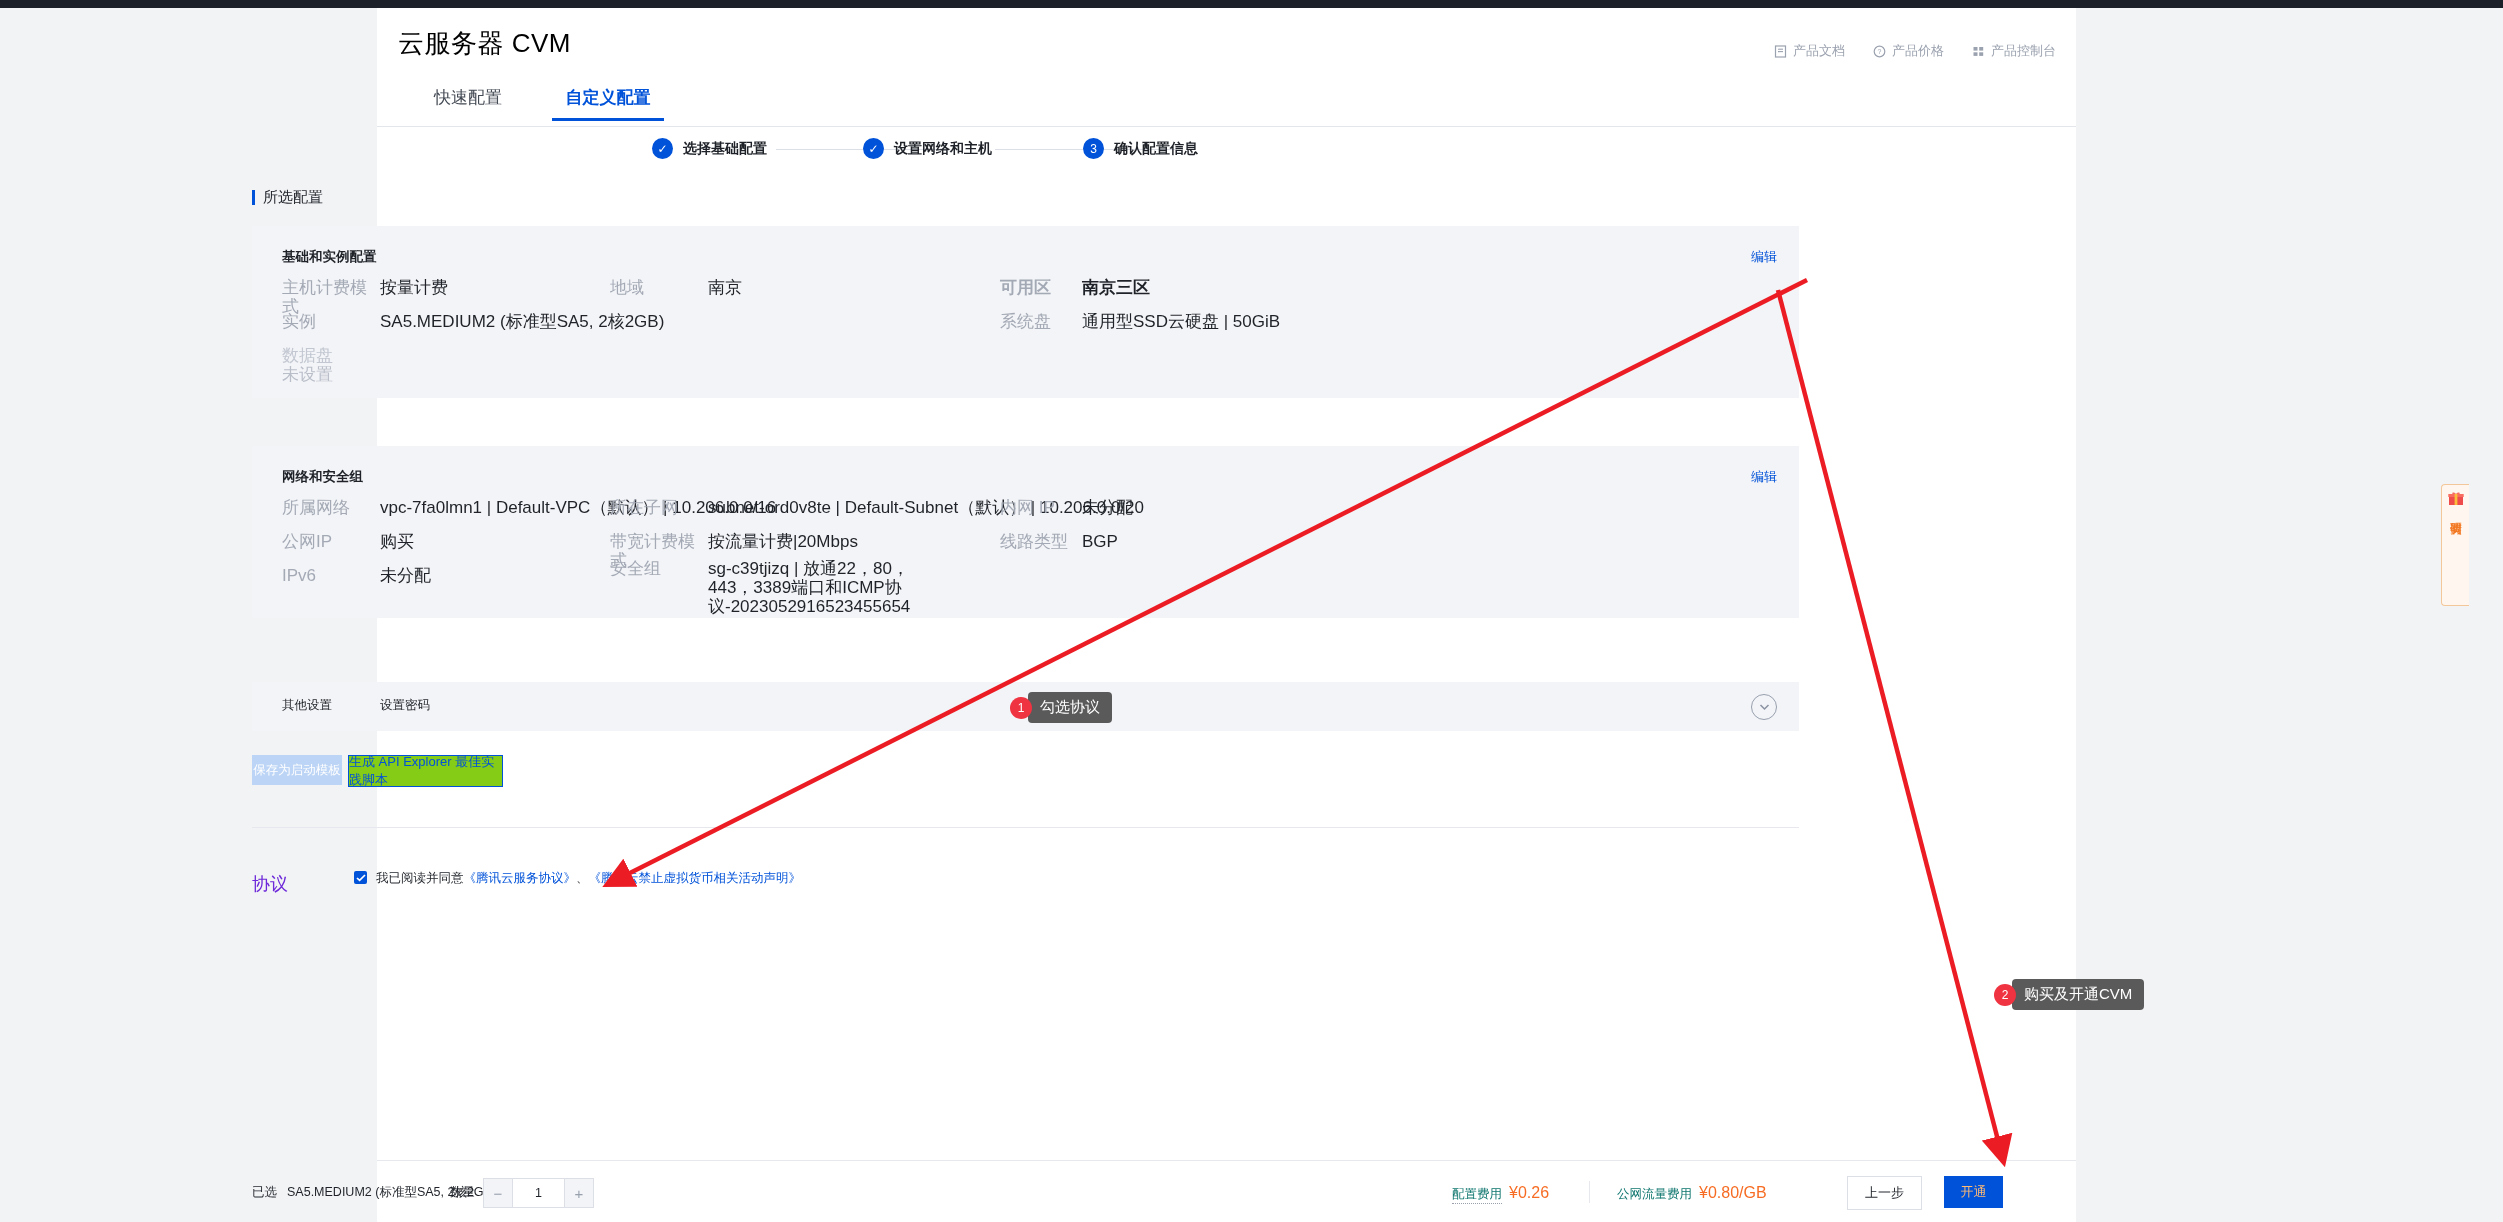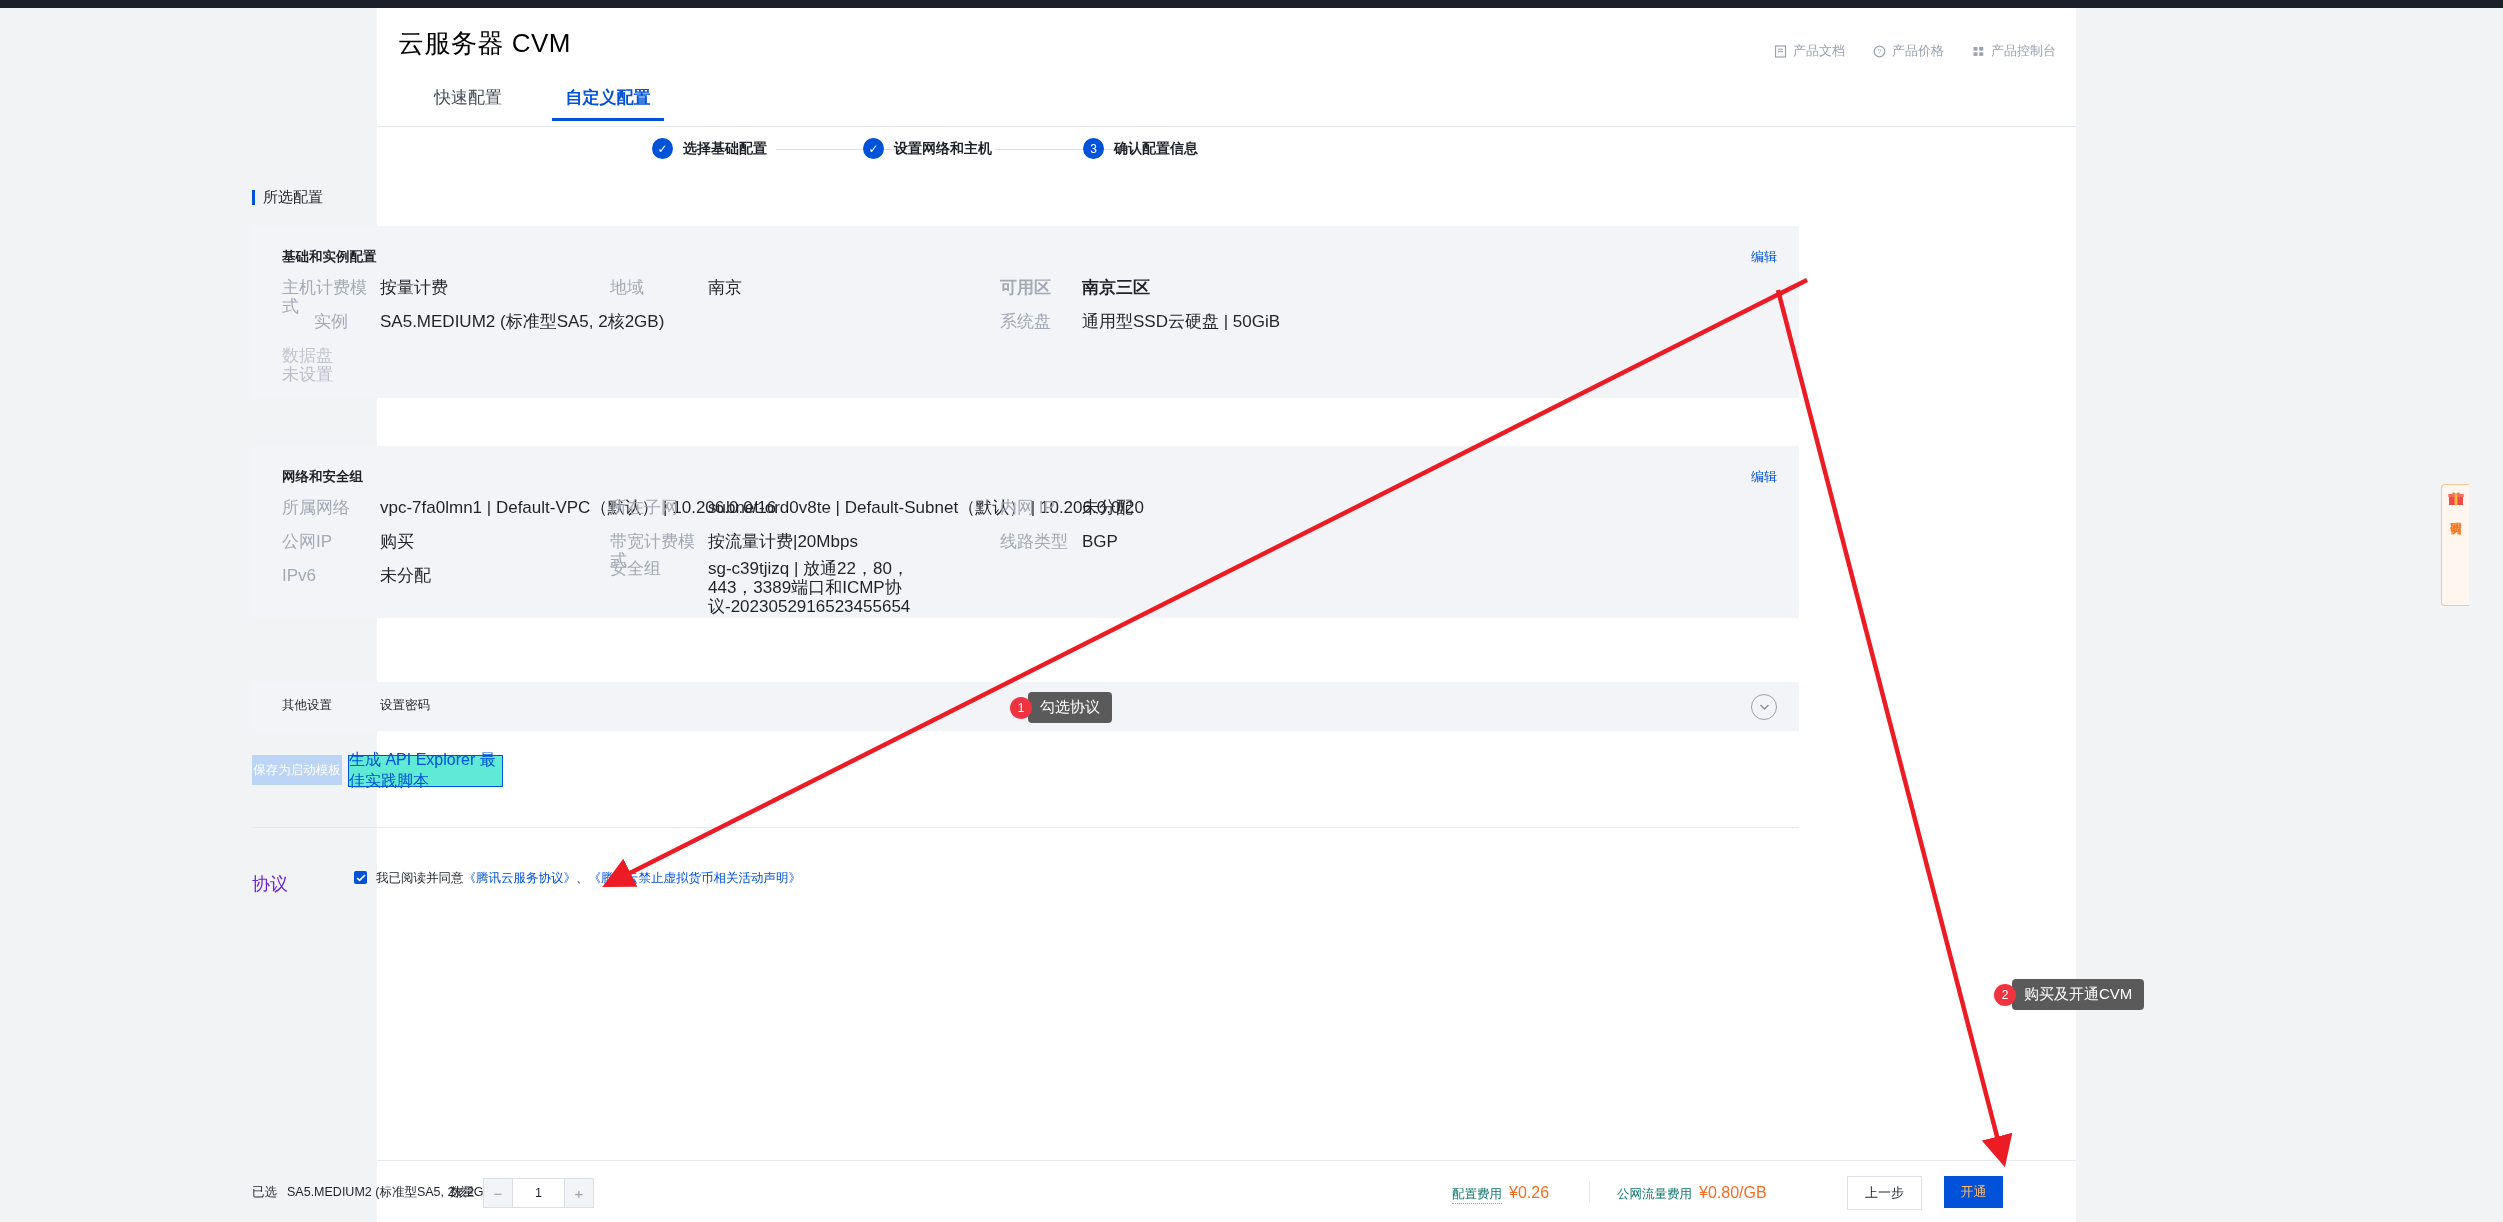--- a/index.html
+++ b/index.html
@@ -52,22 +52,22 @@
 
   .other-row{position:absolute;left:252px;top:682px;width:1547px;height:49px;background:#f3f4f7;}
   .other-k{position:absolute;left:30px;top:15px;font-size:12.5px;color:#1f2329;}
   .other-v{position:absolute;left:128px;top:15px;font-size:12.5px;color:#1f2329;}
   .chev-btn{position:absolute;right:22px;top:12px;width:24px;height:24px;border-radius:50%;
             border:1px solid #98a0ae;display:flex;align-items:center;justify-content:center;cursor:pointer;}
 
   
   .btn-save{position:absolute;left:252px;top:755px;width:90px;height:30px;background:#bcd4f5;color:#fff;
             font-size:12.5px;display:flex;align-items:center;justify-content:center;cursor:pointer;}
-  .btn-api{position:absolute;left:348px;top:755px;width:153px;height:30px;background:#5eead4;border:1px solid #0052d9;
-           color:#0052d9;font-size:16px;display:flex;align-items:center;justify-content:center;cursor:pointer;}
+  .btn-api{position:absolute;left:348px;top:755px;width:153px;height:30px;background:#84cc16;border:1px solid #0052d9;
+           color:#0052d9;font-size:13px;display:flex;align-items:center;justify-content:center;cursor:pointer;}
 
   .hr{position:absolute;left:252px;top:827px;width:1547px;height:1px;background:#e6e8ed;}
 
   
   .agr-label{position:absolute;left:252px;top:872px;font-size:18px;color:#6d28d9;}
   .agr-box{position:absolute;left:354px;top:871px;width:13px;height:13px;background:#0052d9;border-radius:2px;
            display:flex;align-items:center;justify-content:center;cursor:pointer;}
   .agr-text{position:absolute;left:376px;top:870px;font-size:12.5px;color:#1f2329;white-space:nowrap;}
   .agr-text a{color:#0052d9;text-decoration:none;cursor:pointer;}
 
@@ -184,21 +184,21 @@
 
 <div class="card" style="top:226px;height:172px;">
   <div class="card-title" style="left:30px;top:22px;">基础和实例配置</div>
   <div class="edit-link" style="right:22px;top:22px;">编辑</div>
 
   <div class="kv" style="left:30px;top:52px;">
     <span class="k" style="width:98px;">主机计费模式</span>
     <span class="v">按量计费</span>
   </div>
   <div class="kv" style="left:30px;top:86px;">
-    <span class="k" style="width:98px;text-align:center;">实例</span>
+    <span class="k" style="width:98px;">实例</span>
     <span class="v">SA5.MEDIUM2 (标准型SA5, 2核2GB)</span>
   </div>
   <div class="kv dim" style="left:30px;top:120px;flex-direction:column;">
     <span class="k" style="width:98px;">数据盘</span>
     <span class="v">未设置</span>
   </div>
 
   <div class="kv" style="left:358px;top:52px;">
     <span class="k" style="width:98px;">地域</span>
     <span class="v">南京</span>

